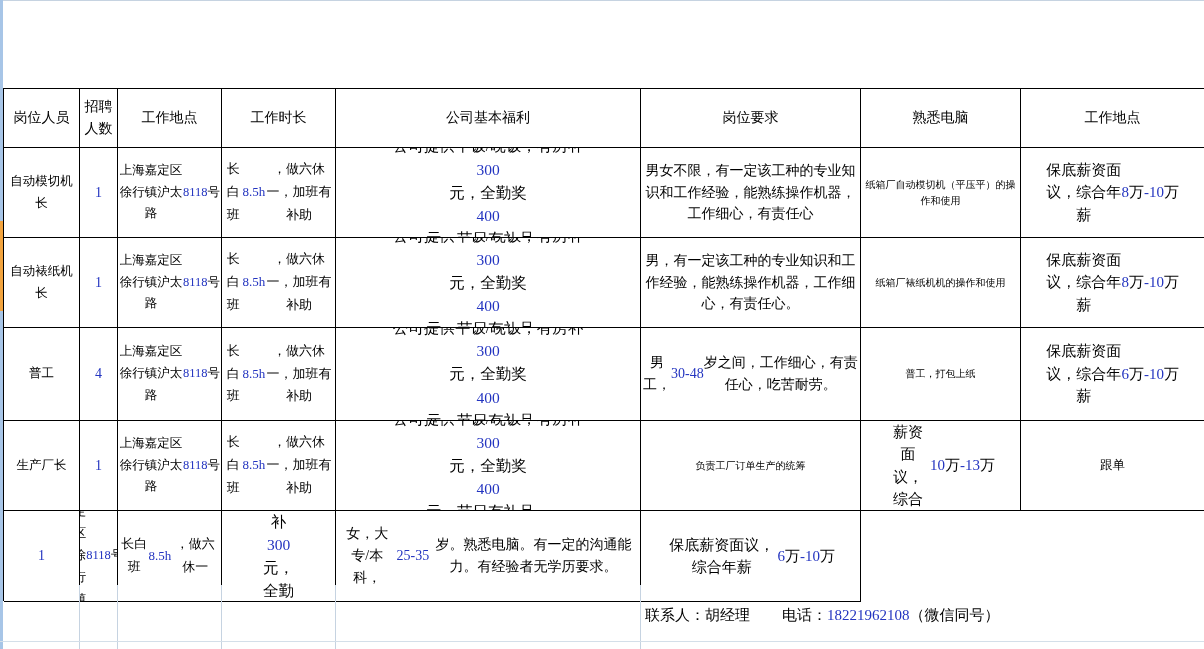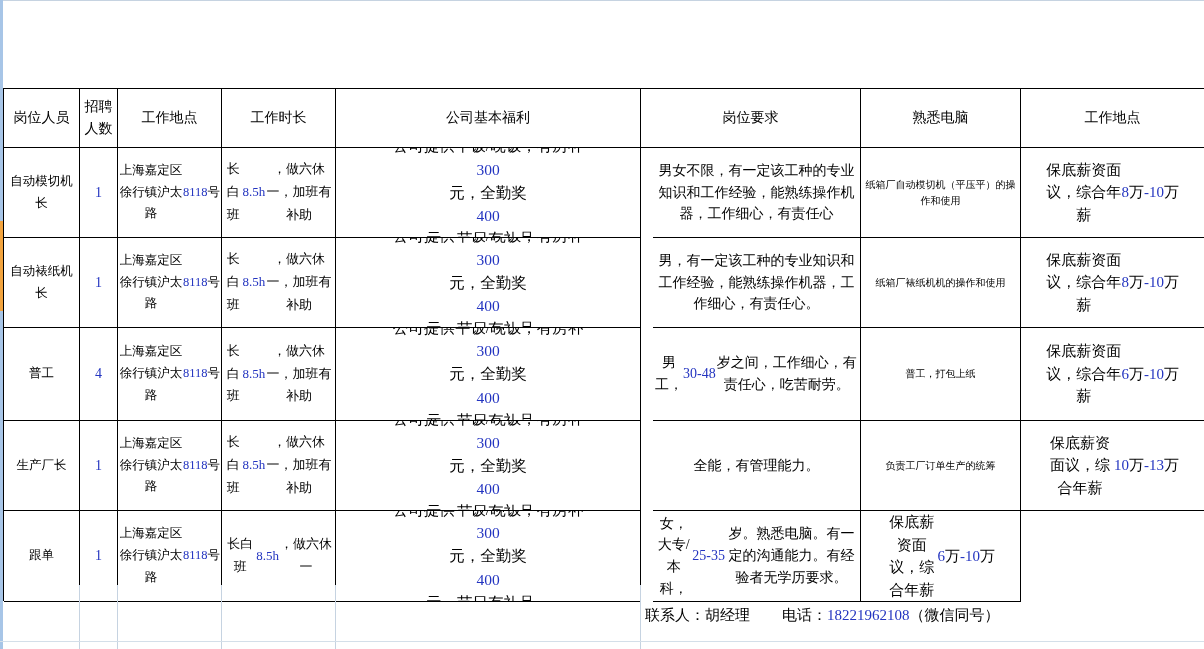--- a/index.html
+++ b/index.html
@@ -28,21 +28,21 @@
 
   .cell { border-right: 1px solid #000; border-bottom: 1px solid #000;
           display: flex; align-items: center; justify-content: center;
           text-align: center; overflow: hidden; }
   .cell.h  { font-size: 14px; line-height: 1.6; padding: 0 2px; }
   .cell.c0 { font-size: 12.5px; line-height: 1.7; padding: 0 1px; }
   .cell.c1 { font-size: 14px; }
   .cell.c2 { font-size: 12.5px; line-height: 1.75; padding: 0 1px; }
   .cell.c3 { font-size: 13px;   line-height: 1.75; padding: 0 2px; }
   .cell.c4 { font-size: 15.5px; line-height: 1.5;  padding: 0 37px; flex-direction: column; }
-  .cell.c5 { font-size: 14px;   line-height: 1.55; padding: 0 2px; margin-left: 12px; }
+  .cell.c5 { font-size: 14px;   line-height: 1.55; padding: 0 2px; }
   .cell.c6 { font-size: 10px;   line-height: 1.55; padding: 0 2px; }
   .cell.c7 { font-size: 15px;   line-height: 1.5;  padding: 0 25px; }
 
   .num { color: var(--digit, #2334c0); }
 
   .below { position: absolute; top: 585px; left: 0; width: 1204px; height: 64px; }
   .vline { position: absolute; top: 0; width: 1px; height: 64px;
            background: var(--gridline, #c6d3e1); }
   .hline { position: absolute; top: 56px; left: 0; width: 1204px; height: 1px;
            background: var(--gridline-light, #d4dfe9); }
@@ -105,21 +105,20 @@
     <div class="cell c6">普工，打包上纸</div>
     <div class="cell c7">保底薪资面议，综合年薪<span class="num">6</span>万<span class="num">-</span><span class="num">10</span>万</div>
 
     <div class="cell c0">生产厂长</div>
     <div class="cell c1">
         <span class="num">1</span>
       </div>
     <div class="cell c2">上海嘉定区徐行镇沪太路<span class="num">8118</span>号</div>
     <div class="cell c3">长白班<span class="num">8.5h</span>，做六休一，加班有补助</div>
     <div class="cell c4">公司提供午饭/晚饭，有房补<span class="num">300</span>元，全勤奖<span class="num">400</span>元，节日有礼品。</div>
-    <div class="cell c5">全能，有管理能力。</div>
     <div class="cell c6">负责工厂订单生产的统筹</div>
     <div class="cell c7">保底薪资面议，综合年薪<span class="num">10</span>万<span class="num">-</span><span class="num">13</span>万</div>
 
     <div class="cell c0">跟单</div>
     <div class="cell c1">
         <span class="num">1</span>
       </div>
     <div class="cell c2">上海嘉定区徐行镇沪太路<span class="num">8118</span>号</div>
     <div class="cell c3">长白班<span class="num">8.5h</span>，做六休一</div>
     <div class="cell c4">公司提供午饭/晚饭，有房补<span class="num">300</span>元，全勤奖<span class="num">400</span>元，节日有礼品。</div>

